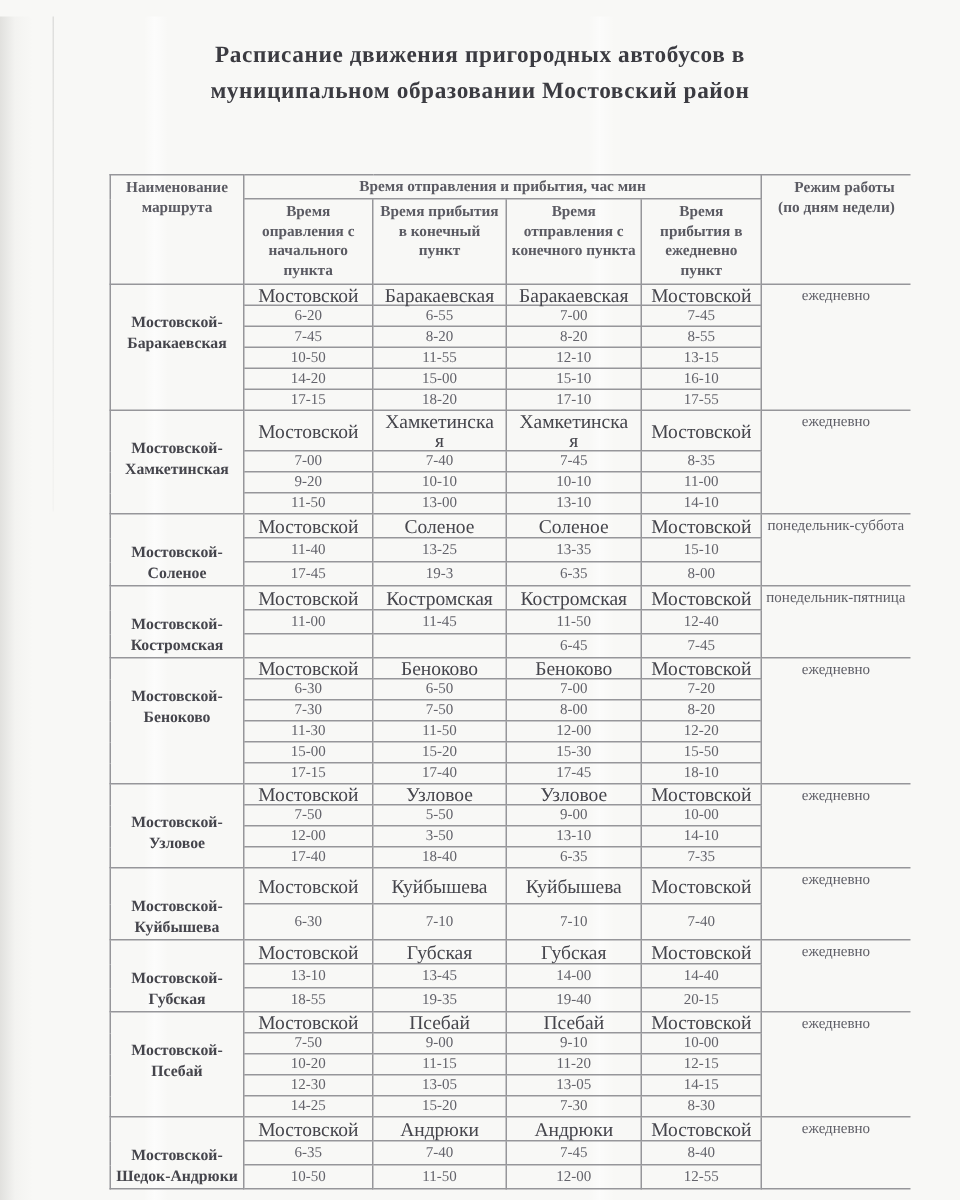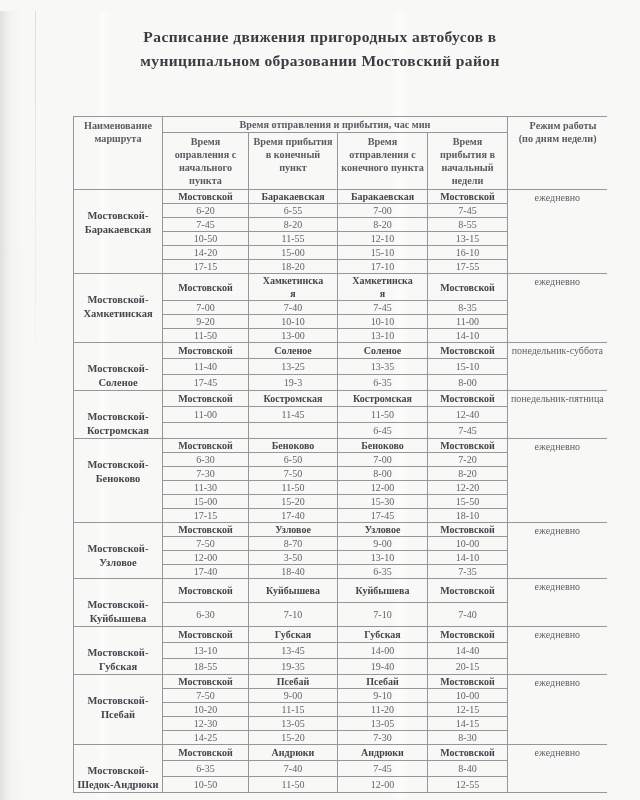--- a/index.html
+++ b/index.html
@@ -62,22 +62,22 @@
   }
   td.route {
     font-weight: bold;
     font-size: 10.5px;
     color: #45454c;
     vertical-align: top;
     line-height: 14px;
     padding-top: 19px;
   }
   td.pt {
-    font-weight: bold;
-    font-size: 10px;
+    font-weight: normal;
+    font-size: 13px;
     color: #45454c;
     white-space: pre-line;
   }
   td.mode {
     vertical-align: top;
     border-right: none;
     padding-top: 1px;
     line-height: 14px;
     color: #5e5e66;
   }
@@ -103,21 +103,21 @@
     <thead>
       <tr>
         <th rowspan="2">Наименование маршрута</th>
         <th colspan="4" class="group-h">Время отправления и прибытия, час мин</th>
         <th rowspan="2" class="mode-h">Режим работы (по дням недели)</th>
       </tr>
       <tr>
         <th>Время оправления с начального пункта</th>
         <th>Время прибытия в конечный пункт</th>
         <th>Время отправления с конечного пункта</th>
-        <th>Время прибытия в начальный недели</th>
+        <th>Время прибытия в ежедневно пункт</th>
       </tr>
     </thead>
     <tbody>
         <tr>
           <td class="route" rowspan="6">Мостовской-Баракаевская</td>
           <td class="pt">Мостовской</td>
           <td class="pt">Баракаевская</td>
           <td class="pt">Баракаевская</td>
           <td class="pt">Мостовской</td>
           <td class="mode" rowspan="6">ежедневно</td>
@@ -261,21 +261,21 @@
         <tr>
           <td class="route" rowspan="4">Мостовской-Узловое</td>
           <td class="pt">Мостовской</td>
           <td class="pt">Узловое</td>
           <td class="pt">Узловое</td>
           <td class="pt">Мостовской</td>
           <td class="mode" rowspan="4">ежедневно</td>
         </tr>
         <tr>
           <td class="time">7-50</td>
-          <td class="time">8-70</td>
+          <td class="time">5-50</td>
           <td class="time">9-00</td>
           <td class="time">10-00</td>
         </tr>
         <tr>
           <td class="time">12-00</td>
           <td class="time">3-50</td>
           <td class="time">13-10</td>
           <td class="time">14-10</td>
         </tr>
         <tr>

